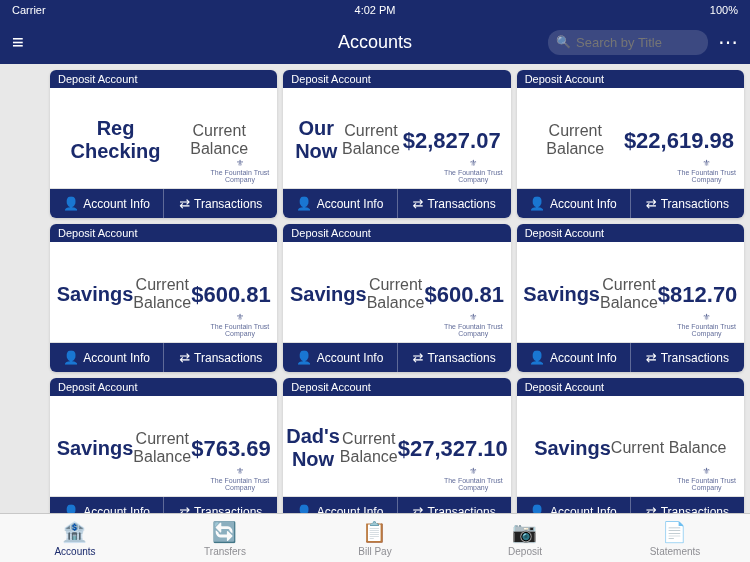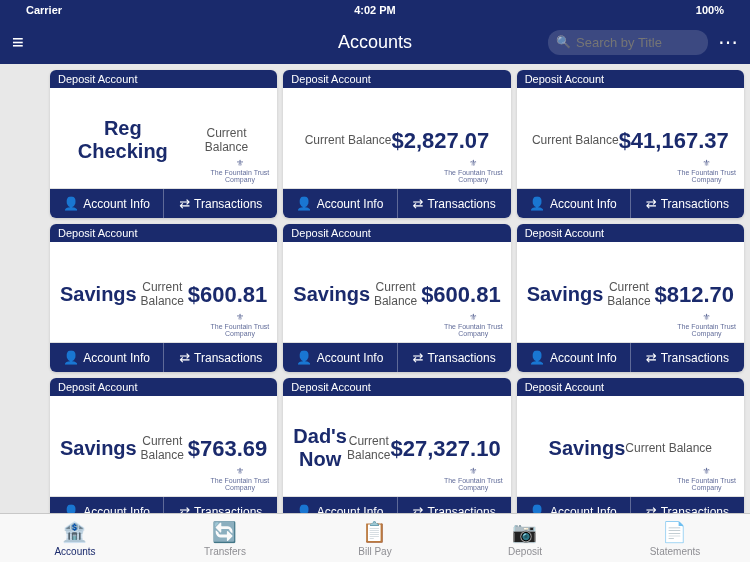--- a/index.html
+++ b/index.html
@@ -13,23 +13,22 @@
     }
 
     
     .status-bar {
       background: #1a2a6c;
       color: white;
       height: 20px;
       display: flex;
       align-items: center;
       justify-content: space-between;
-      padding: 0 26px;
+      padding: 0 12px;
       font-size: 11px;
-      font-weight: bold;
     }
     .status-bar-center { position: absolute; left: 50%; transform: translateX(-50%); }
 
     
     .nav-bar {
       background: #1a2a6c;
       height: 44px;
       display: flex;
       align-items: center;
       justify-content: space-between;
@@ -123,21 +122,21 @@
       justify-content: center;
       position: relative;
     }
     .account-name {
       font-size: 20px;
       font-weight: bold;
       color: #1a2a6c;
       margin-bottom: 2px;
     }
     .balance-label {
-      font-size: 12px;
+      font-size: 16px;
       color: #555;
       margin-bottom: 2px;
     }
     .balance-amount {
       font-size: 22px;
       font-weight: bold;
       color: #1a2a6c;
     }
     .bank-logo {
       position: absolute;
@@ -253,20 +252,21 @@
       </button>
       <button class="card-action-btn">
         <span class="btn-icon">⇄</span>
         <span>Transactions</span>
       </button>
     </div>
   </div>
       <div class="account-card">
     <div class="card-type-badge">Deposit Account</div>
     <div class="card-body">
+      <div class="account-name">Our Now</div>
       <div class="balance-label">Current Balance</div>
       <div class="balance-amount">$2,827.07</div>
       <div class="bank-logo">
         <div class="bank-logo-img">⚜</div>
         <div>The Fountain Trust</div>
         <div>Company</div>
       </div>
     </div>
     <div class="card-actions">
       <button class="card-action-btn">
@@ -276,21 +276,21 @@
       <button class="card-action-btn">
         <span class="btn-icon">⇄</span>
         <span>Transactions</span>
       </button>
     </div>
   </div>
       <div class="account-card">
     <div class="card-type-badge">Deposit Account</div>
     <div class="card-body">
       <div class="balance-label">Current Balance</div>
-      <div class="balance-amount">$41,167.37</div>
+      <div class="balance-amount">$22,619.98</div>
       <div class="bank-logo">
         <div class="bank-logo-img">⚜</div>
         <div>The Fountain Trust</div>
         <div>Company</div>
       </div>
     </div>
     <div class="card-actions">
       <button class="card-action-btn">
         <span class="btn-icon">👤</span>
         <span>Account Info</span>

